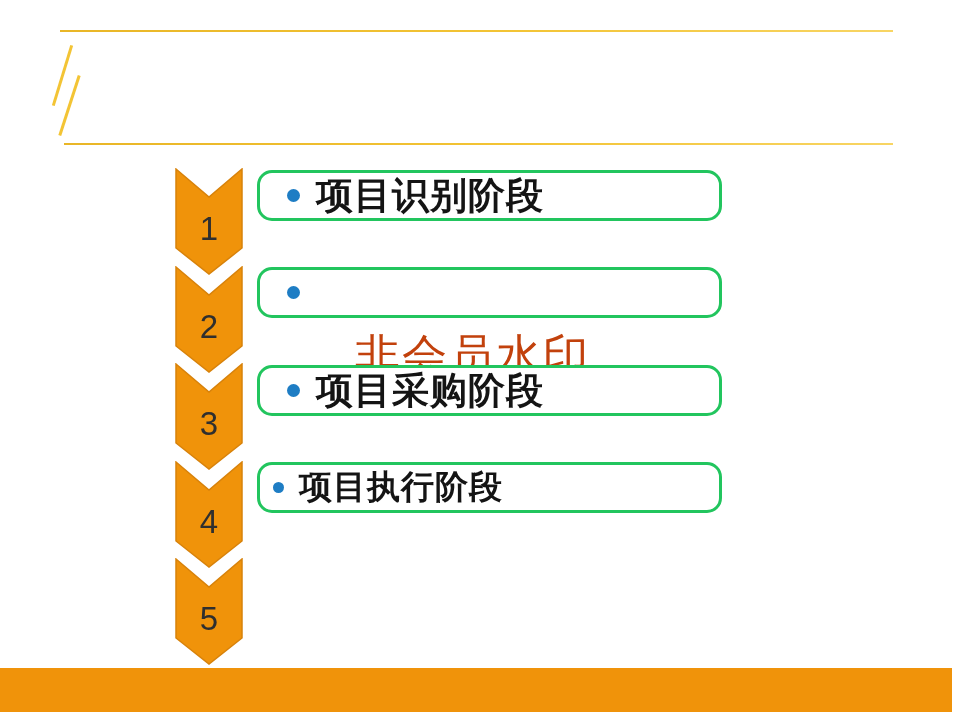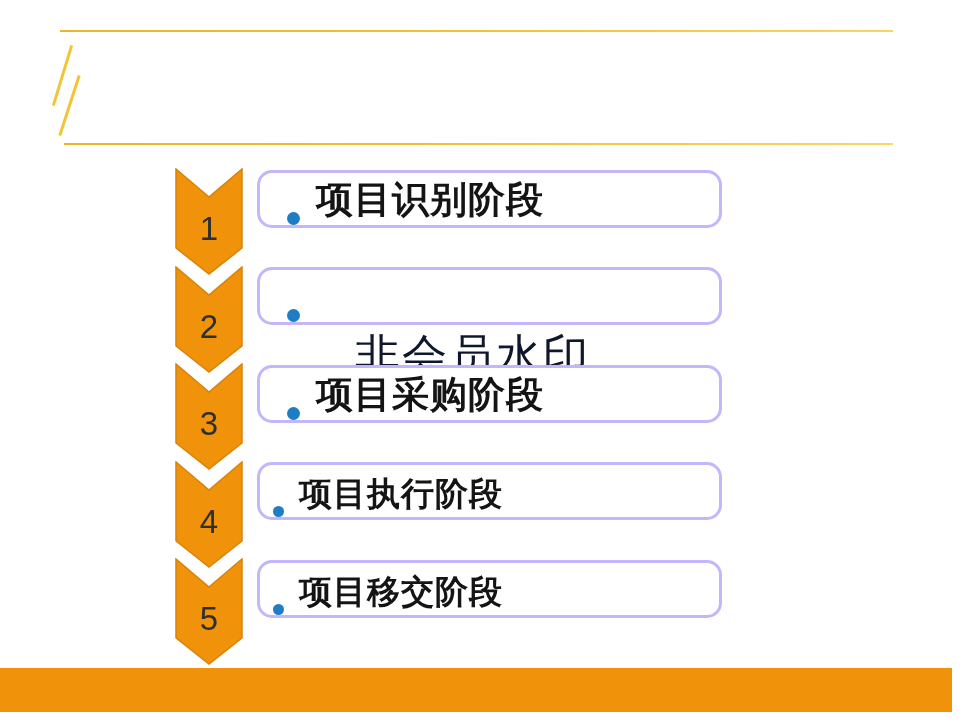--- a/index.html
+++ b/index.html
@@ -19,37 +19,37 @@
   .gold-slash.s2 { left:68px; top:74px; transform:rotate(18deg); }
   
   .title {
     position:absolute; left:126px; top:62px;
     font-size:45px; font-weight:700; color:#3c3c3c;
     letter-spacing:1px; white-space:nowrap;
   }
   
   .watermark {
     position:absolute; left:355px; top:326px; z-index:1;
-    font-size:45px; color:#0f172a; letter-spacing:2px; white-space:nowrap;
+    font-size:45px; color:#c2410c; letter-spacing:2px; white-space:nowrap;
   }
   
   .chevron { position:absolute; left:175px; width:68px; height:107px; z-index:2; }
   .chevron svg { position:absolute; left:0; top:0; display:block; }
   .chev-num {
     position:absolute; left:0; top:42px; width:100%;
     text-align:center; font-size:33px; color:#2f2f2f;
   }
   .chevron.c1 { top:168px; } .chevron.c2 { top:266px; }
   .chevron.c3 { top:363px; } .chevron.c4 { top:461px; }
   .chevron.c5 { top:558px; }
   
   .stage-box {
-    position:absolute; left:257px; width:465px; height:58px; z-index:2;
-    background:#ffffff; border:3px solid #c4b5fd; border-radius:15px;
-    display:flex; align-items:flex-end; padding-left:27px;
+    position:absolute; left:257px; width:465px; height:51px; z-index:2;
+    background:#ffffff; border:3px solid #22c55e; border-radius:15px;
+    display:flex; align-items:center; padding-left:27px;
   }
   .stage-box.b1 { top:170px; } .stage-box.b2 { top:267px; }
   .stage-box.b3 { top:365px; } .stage-box.b4 { top:462px; }
   .stage-box.b5 { top:560px; }
   .bullet {
     width:13px; height:13px; border-radius:50%;
     background:#1e7dc4; flex:0 0 auto;
   }
   .stage-label {
     margin-left:16px; font-size:37px; font-weight:700;
@@ -115,19 +115,15 @@
     <span class="bullet"></span>
   </div>
   <div class="stage-box b3">
     <span class="bullet"></span>
     <span class="stage-label">项目采购阶段</span>
   </div>
   <div class="stage-box b4 small">
     <span class="bullet"></span>
     <span class="stage-label">项目执行阶段</span>
   </div>
-  <div class="stage-box b5 small">
-    <span class="bullet"></span>
-    <span class="stage-label">项目移交阶段</span>
-  </div>
 
   <div class="footer-bar"></div>
 </div>
 
 </body></html>

